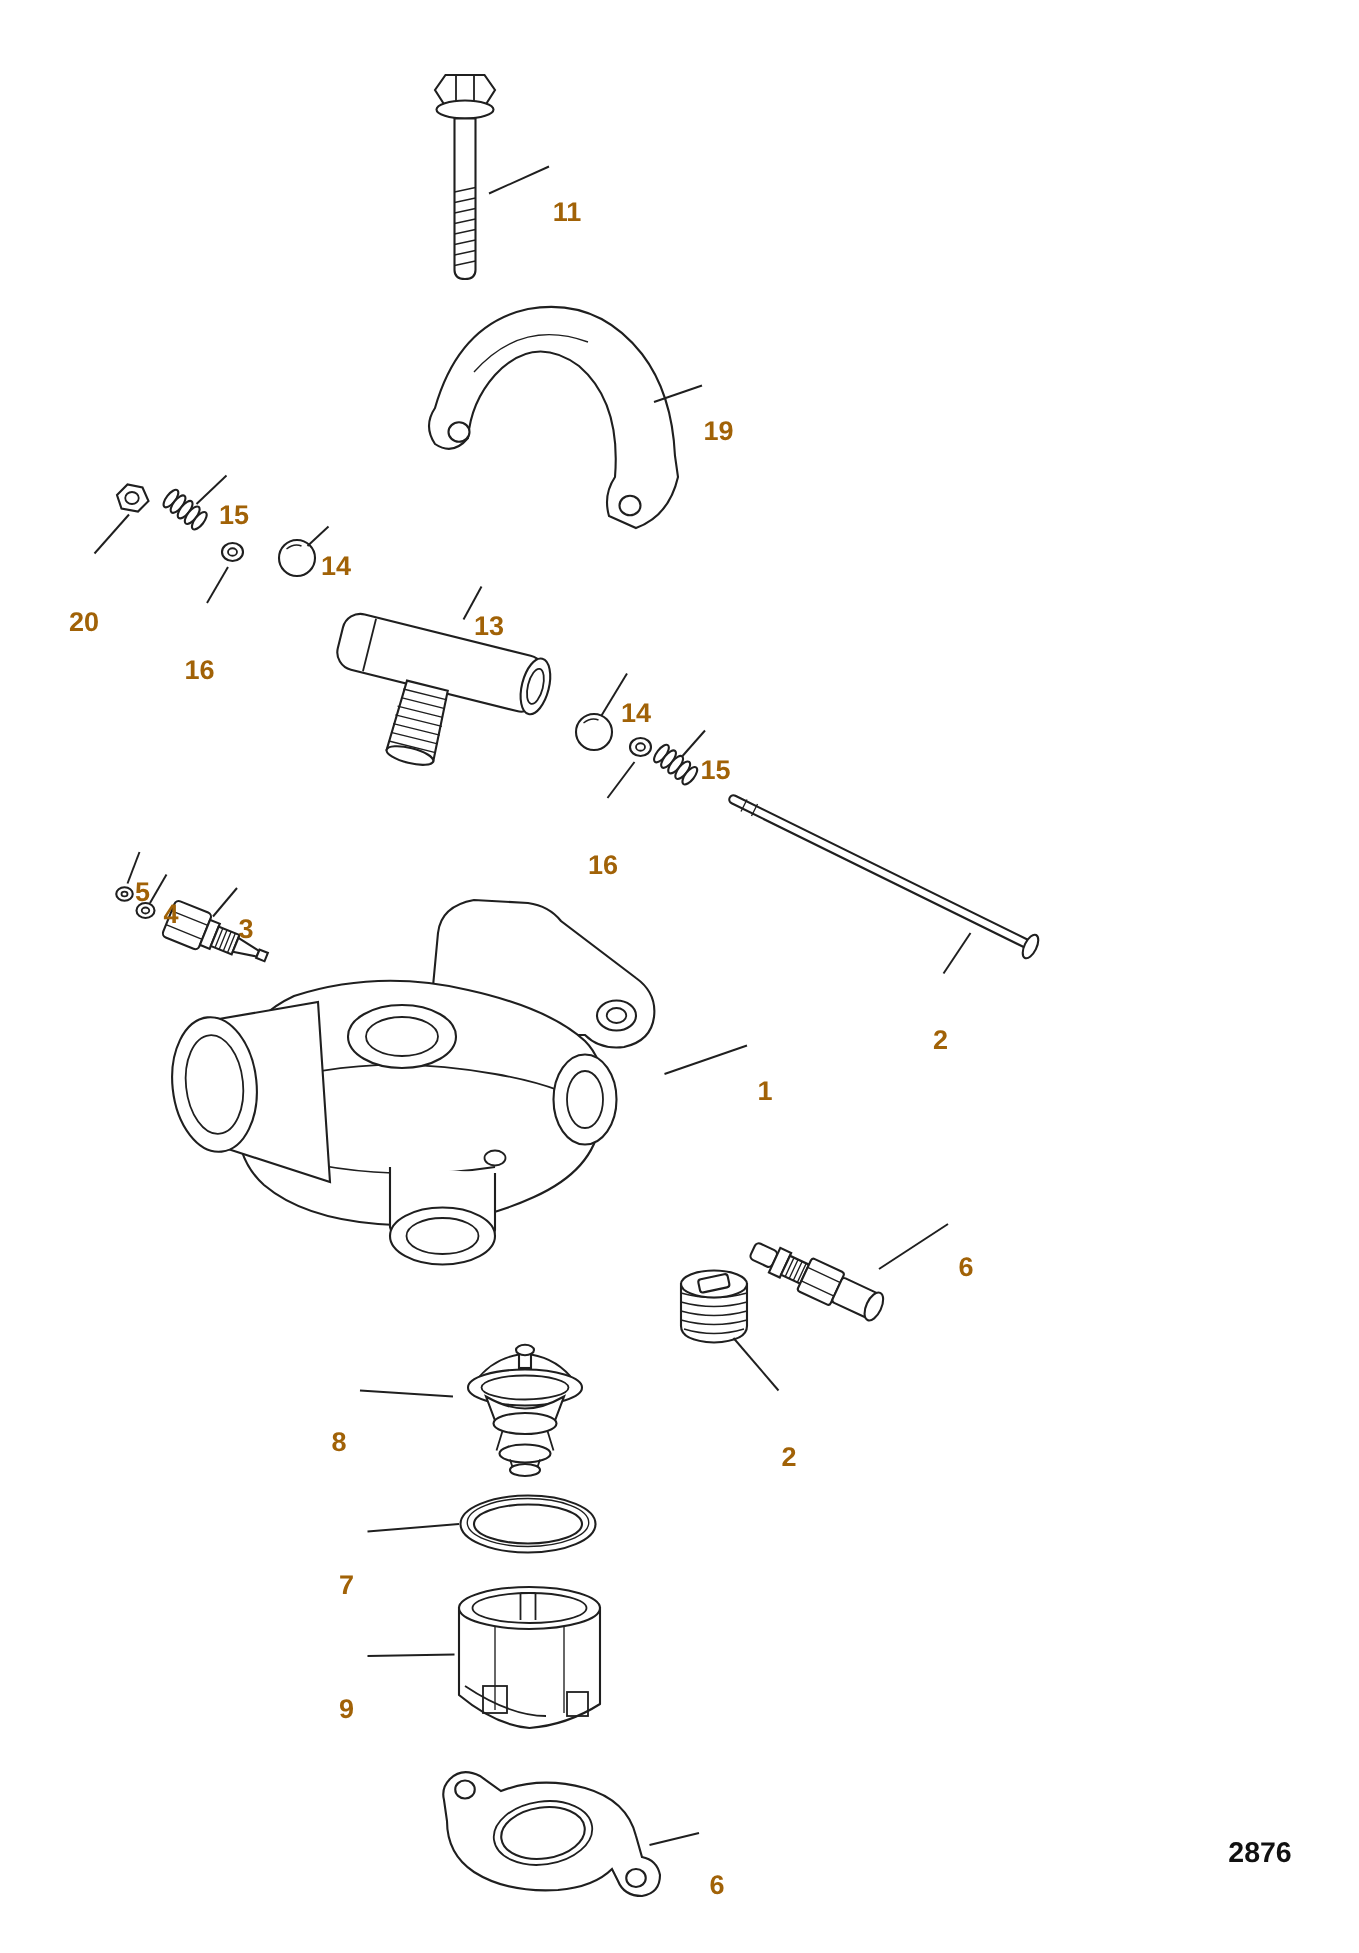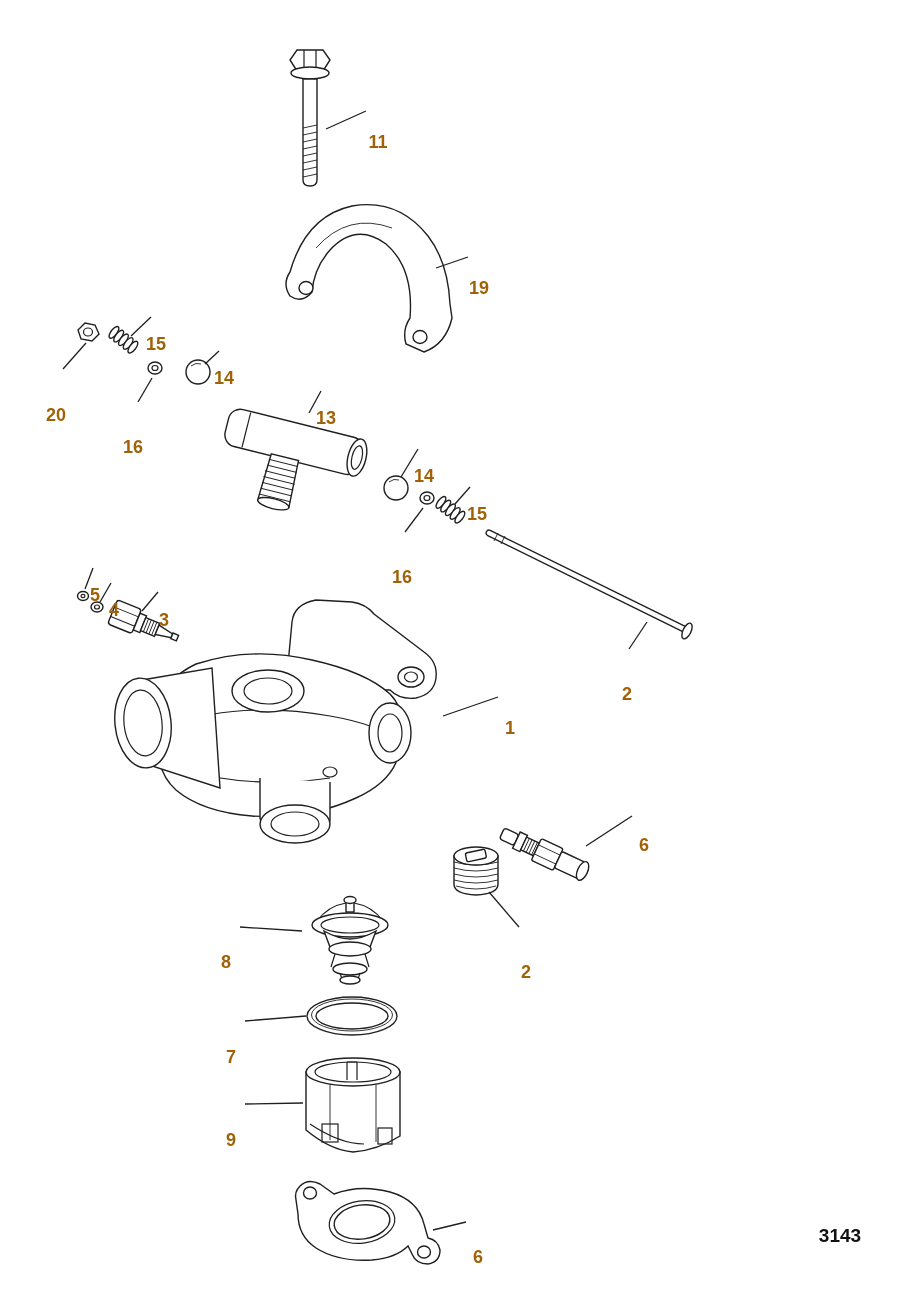--- a/index.html
+++ b/index.html
@@ -255,15 +255,15 @@
   <div class="callout" style="left:114px;top:574px">4</div>
   <div class="callout" style="left:164px;top:584px">3</div>
   <div class="callout" style="left:510px;top:692px">1</div>
   <div class="callout" style="left:644px;top:809px">6</div>
   <div class="callout" style="left:526px;top:936px">2</div>
   <div class="callout" style="left:226px;top:926px">8</div>
   <div class="callout" style="left:231px;top:1021px">7</div>
   <div class="callout" style="left:231px;top:1104px">9</div>
   <div class="callout" style="left:478px;top:1221px">6</div>
 
-  <div class="fig-num">3143</div>
+  <div class="fig-num">2876</div>
 
 </div>
 
 </body></html>

